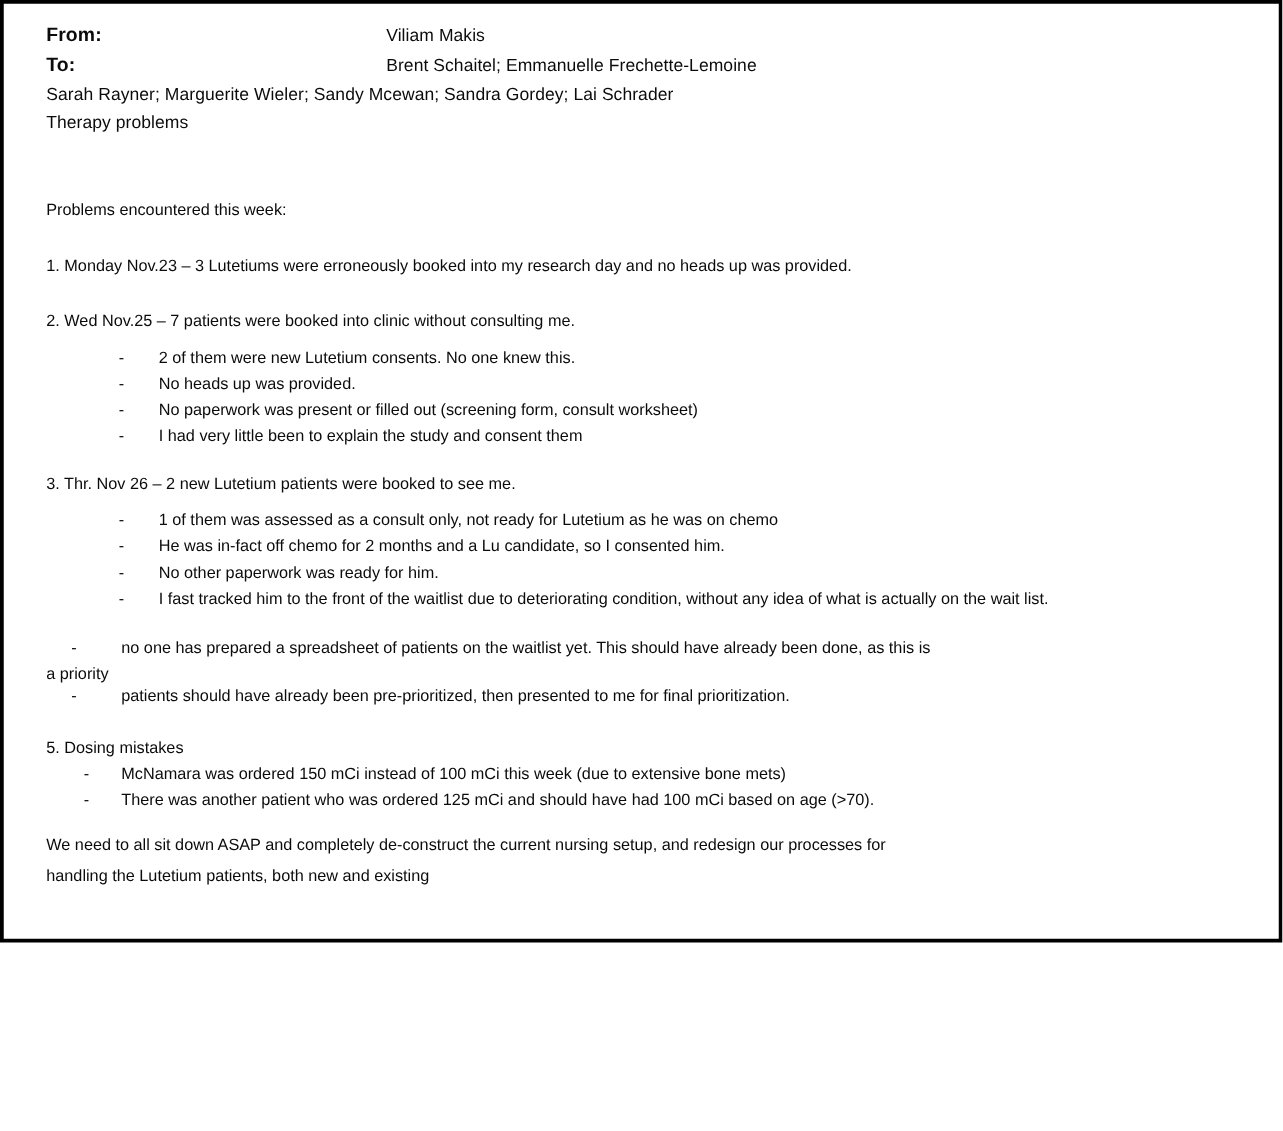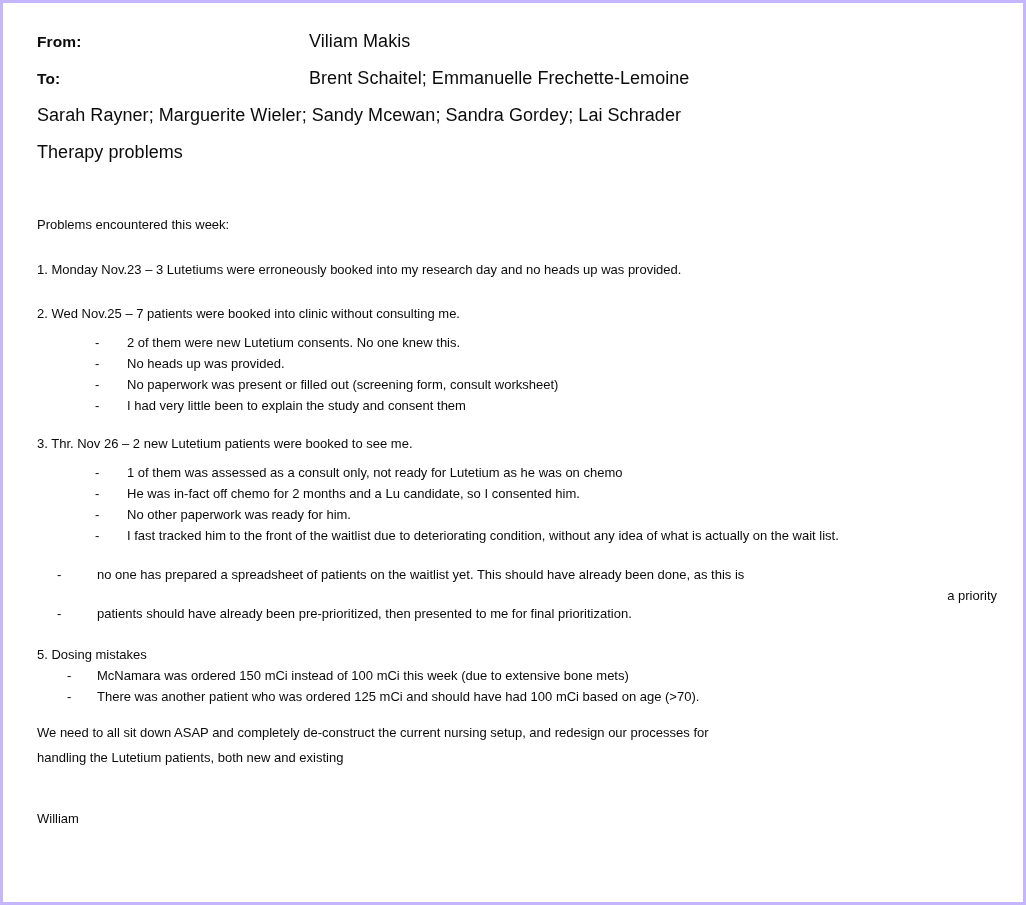--- a/index.html
+++ b/index.html
@@ -9,24 +9,24 @@
   }
   body {
     width: 1026px;
     height: 905px;
     font-family: "Liberation Sans", sans-serif;
     color: #0b0b0b;
   }
   .page {
     position: relative;
     width: 1026px;
-    height: 905px;
+    height: 754px;
     box-sizing: border-box;
     background: #ffffff;
-    border: 3px solid #c4b5fd;
+    border: 3px solid #000000;
     overflow: hidden;
   }
   .inner {
     position: relative;
     padding: 14px 26px 10px 34px;
     box-sizing: border-box;
     height: 100%;
   }
 
   
@@ -41,23 +41,22 @@
     margin-bottom: 8px;
   }
   .hlabel {
     width: 272px;
     flex: 0 0 272px;
     font-weight: bold;
     font-size: 15.5px;
     letter-spacing: 0.1px;
   }
   .hvalue {
-    font-size: 18px;
+    font-size: 14px;
     letter-spacing: 0.05px;
-    margin-top: 11px;
   }
 
   
   .body-text {
     margin-top: 56px;
     font-size: 13px;
     line-height: 1.28;
   }
   .para {
     margin: 0 0 28px 0;
@@ -100,21 +99,20 @@
     line-height: 1.3;
   }
   .sign {
     margin-top: 44px;
   }
   .nowrap-sec {
     margin: 0 0 4px 0;
   }
   .waitlist-cont {
     margin: 0 0 2px 0;
-    text-align: right;
   }
 </style>
 </head>
 <body>
 
 <div class="page">
   <div class="inner">
 
     <div class="headers">
       <div class="hrow">

